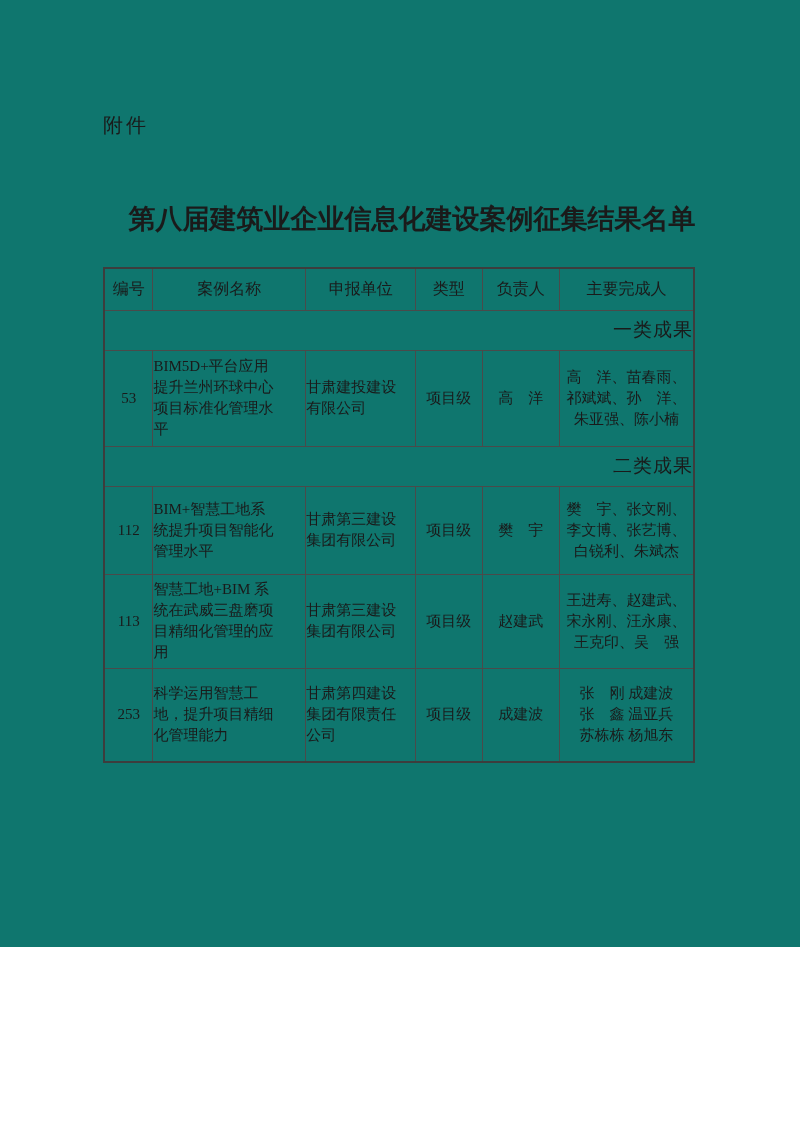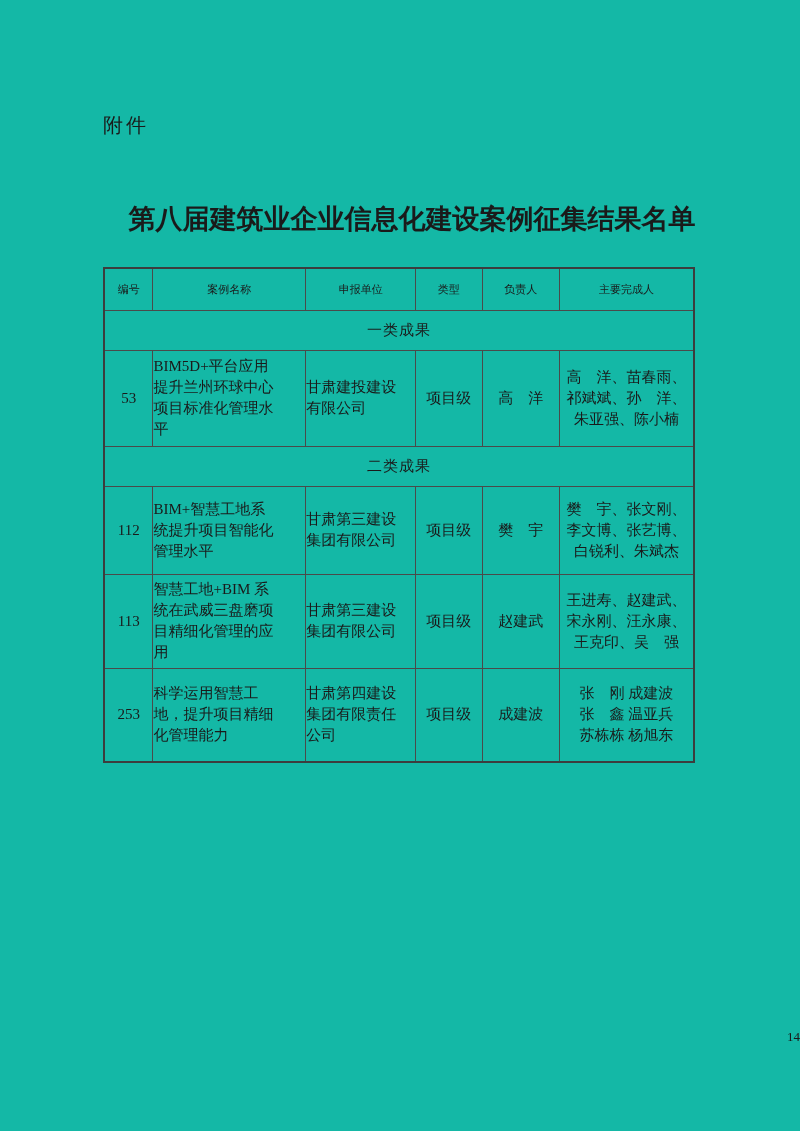--- a/index.html
+++ b/index.html
@@ -1,20 +1,20 @@
 <!DOCTYPE html>
 <html><head>
 <meta charset="utf-8">
 <style>
   html, body { margin: 0; padding: 0; background: #ffffff; }
   .page {
     position: relative;
     width: 800px;
-    height: 1131px;
-    background: #14b8a6;
+    height: 947px;
+    background: #0f766e;
     color: #1a1a1a;
     font-family: "Liberation Serif", "DejaVu Serif", serif;
     overflow: hidden;
   }
   .attachment {
     position: absolute;
     top: 112px;
     left: 103px;
     font-size: 20px;
     letter-spacing: 3px;
@@ -41,29 +41,29 @@
     border: 2px solid #3d3d3d;
   }
   table.results th, table.results td {
     border: 1px solid #4a4a4a;
     padding: 0;
     vertical-align: middle;
   }
   tr.header-row { height: 42px; }
   tr.header-row th {
     font-family: "Liberation Sans", "DejaVu Sans", sans-serif;
-    font-size: 11px;
+    font-size: 16px;
     font-weight: normal;
     text-align: center;
   }
   tr.section-row { height: 40px; }
   tr.section-row td {
     font-family: "Liberation Sans", "DejaVu Sans", sans-serif;
-    font-size: 15px;
-    text-align: center;
+    font-size: 19px;
+    text-align: right;
     letter-spacing: 1px;
   }
   tr.data-row td {
     font-size: 15px;
     line-height: 21px;
   }
   .r-53  { height: 96px; }
   .r-112 { height: 88px; }
   .r-113 { height: 94px; }
   .r-253 { height: 94px; }

